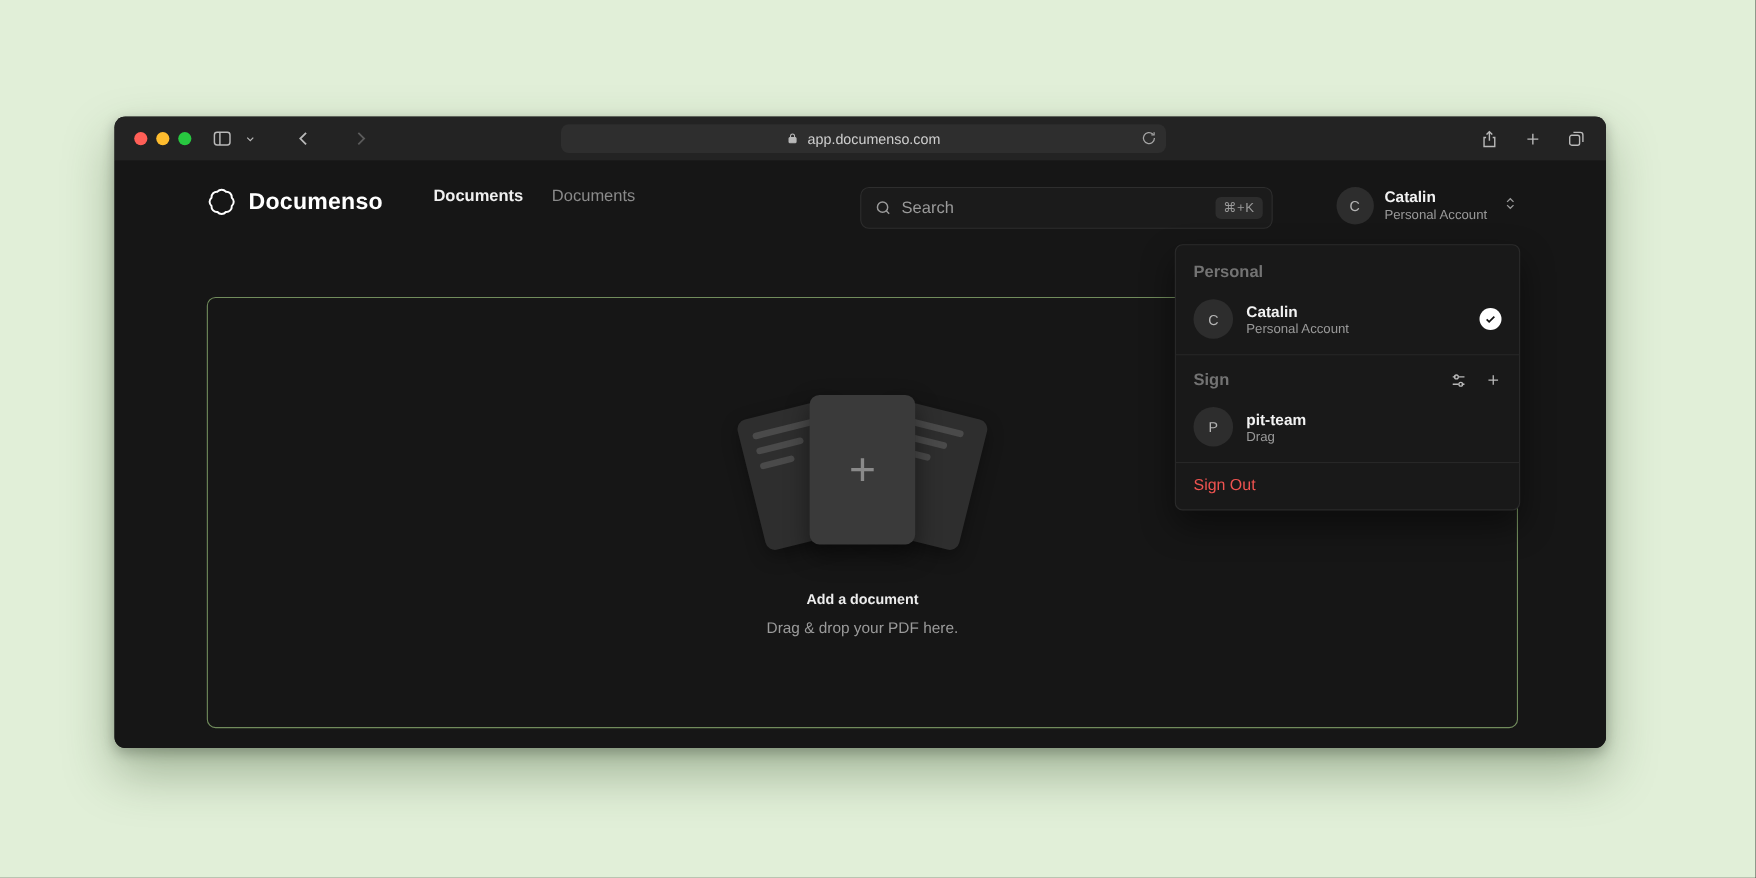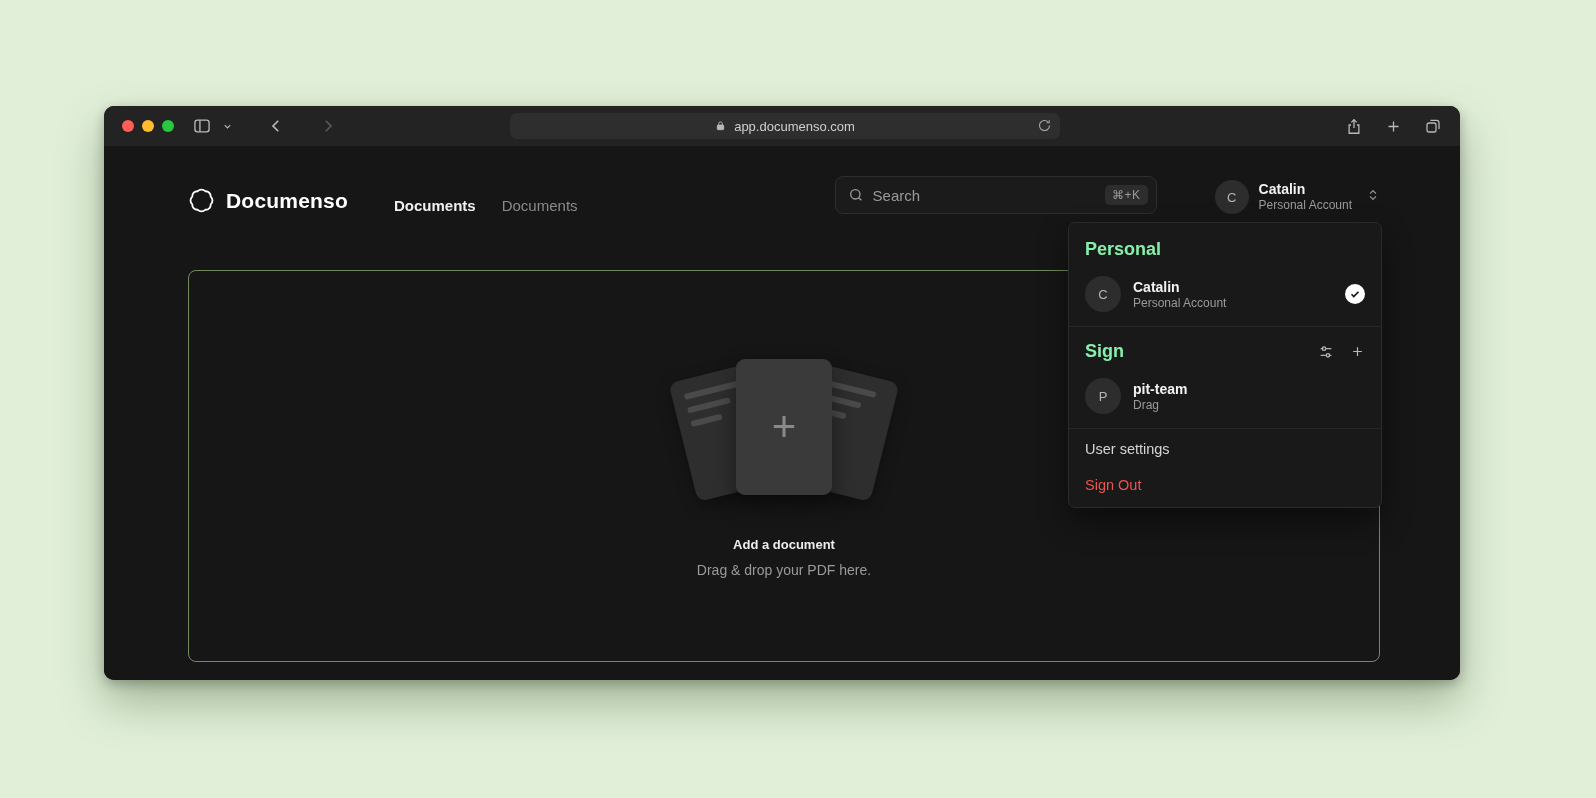--- a/index.html
+++ b/index.html
@@ -47,33 +47,33 @@
   .tb-right { margin-left:auto; display:flex; align-items:center; gap:22px; }
 
   
   .app {
     position:relative;
     height:534px;
     background:#161616;
   }
 
   .app-header {
-    display:flex; align-items:flex-end;
+    display:flex; align-items:flex-start;
     padding:24px 80px 0 84px;
     height:68px;
   }
   .brand { display:flex; align-items:center; gap:11px; color:#fff; }
   .brand-name { font-size:21px; font-weight:700; letter-spacing:.2px; }
   .nav { display:flex; align-items:center; gap:26px; margin-left:46px; }
   .nav-item { font-size:15px; font-weight:700; color:#f0f0f0; cursor:pointer; }
   .nav-item.inactive { color:#8a8a8a; font-weight:500; }
 
   .search {
     margin-left:auto;
-    width:322px; height:38px;
+    width:375px; height:38px;
     background:#1b1b1b;
     border:1px solid #2e2e2e;
     border-radius:8px;
     display:flex; align-items:center;
     padding:0 8px 0 12px;
     gap:9px;
   }
   .search svg { color:#9a9a9a; flex:none; }
   .search input {
     flex:1; background:transparent; border:none; outline:none;
@@ -130,21 +130,21 @@
   .menu {
     position:absolute; right:78px; top:76px; width:314px;
     background:#191919;
     border:1px solid #2b2b2b;
     border-radius:7px;
     box-shadow:0 14px 30px rgba(0,0,0,.45);
     z-index:5;
     padding:4px 0;
   }
   .menu-heading {
-    color:#86efac; font-size:18px; font-weight:700;
+    color:#737373; font-size:15px; font-weight:700;
     padding:12px 16px 8px;
     display:flex; align-items:center;
   }
   .menu-heading .spacer { flex:1; }
   .menu-heading .h-icons { display:flex; gap:16px; color:#b5b5b5; }
   .menu-row {
     display:flex; align-items:center; gap:12px;
     padding:8px 16px 12px; cursor:pointer;
   }
   .menu-row .avatar { width:36px; height:36px; }
@@ -341,18 +341,17 @@
       <div class="menu-row">
         <span class="avatar">P</span>
         <span>
           <div class="mr-name">pit-team</div>
           <div class="mr-sub">Drag</div>
         </span>
       </div>
 
       <div class="divider"></div>
 
-      <div class="menu-item">User settings</div>
       <div class="menu-item danger">Sign Out</div>
     </div>
 
   </div>
 </div>
 
 </body></html>

